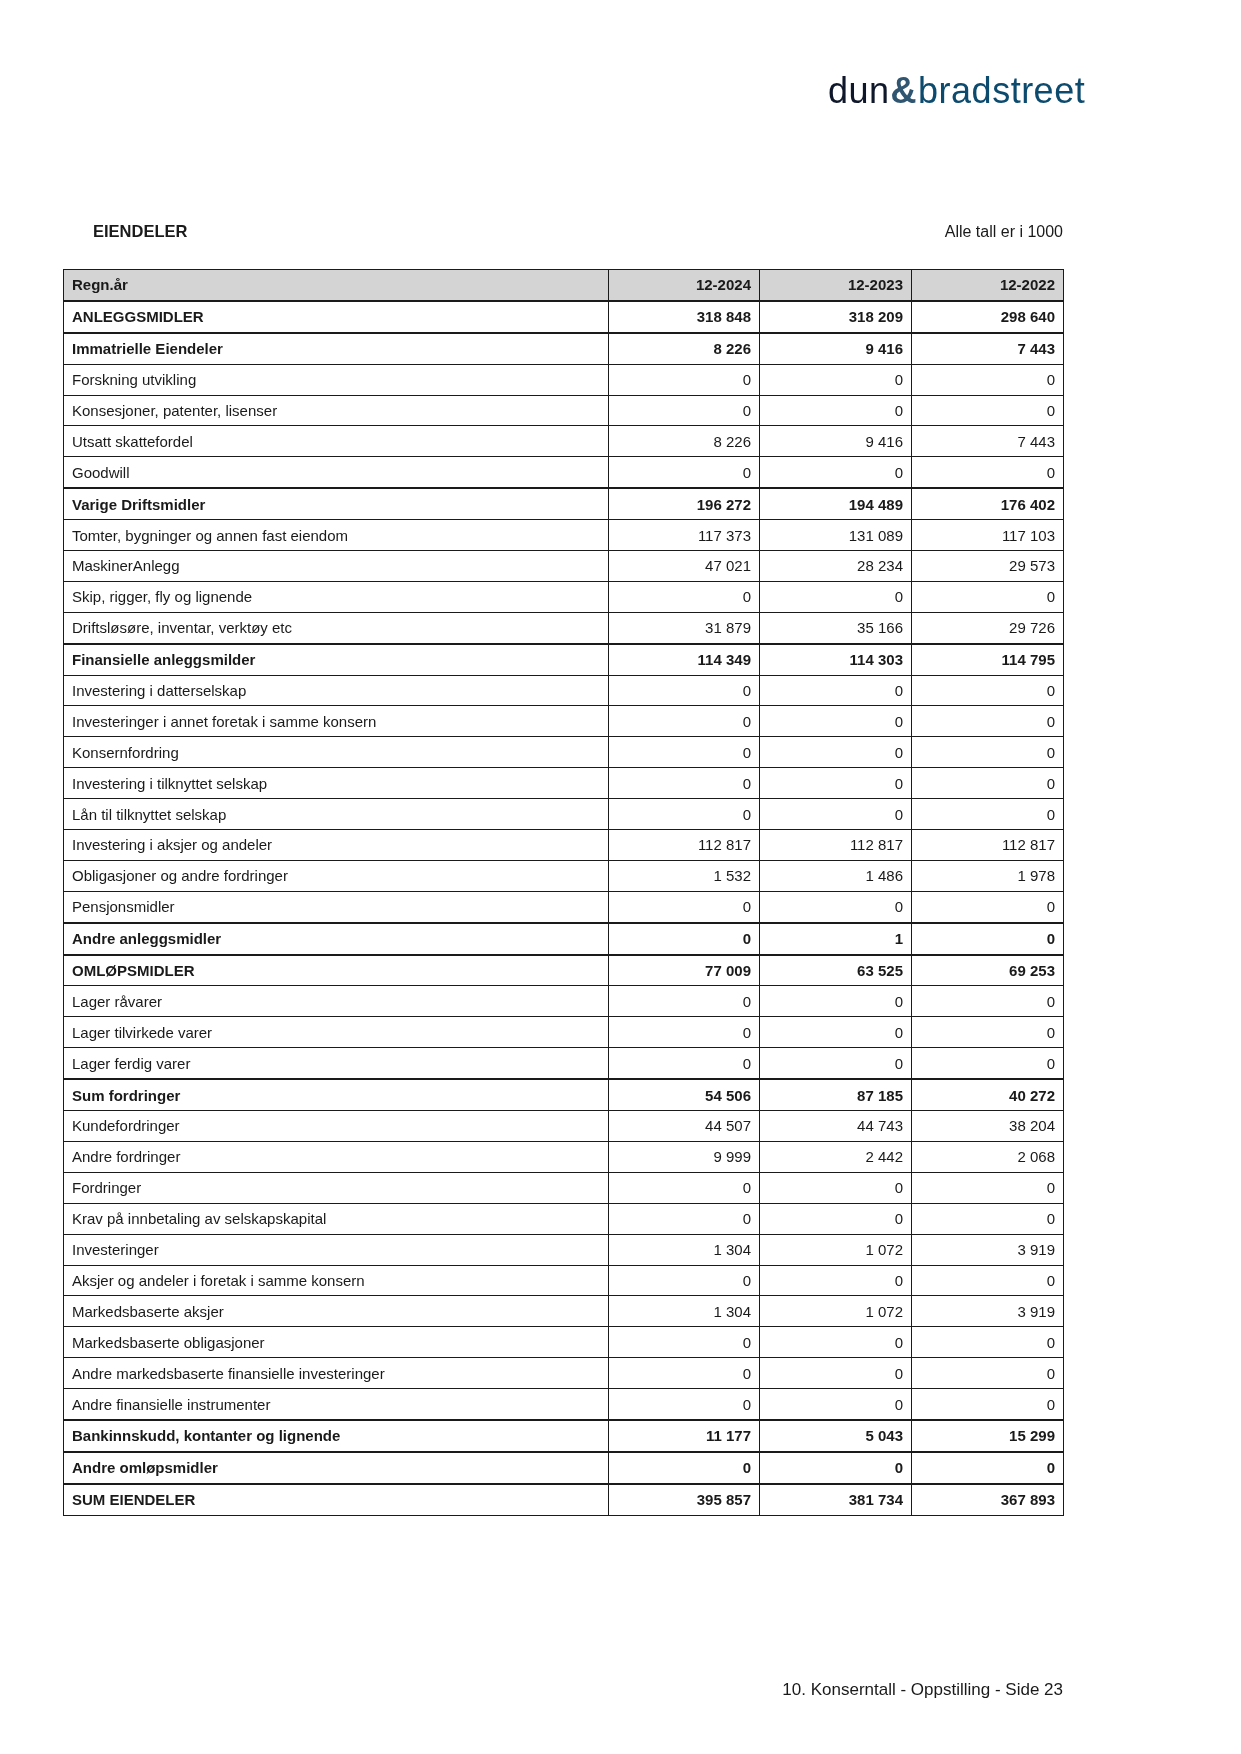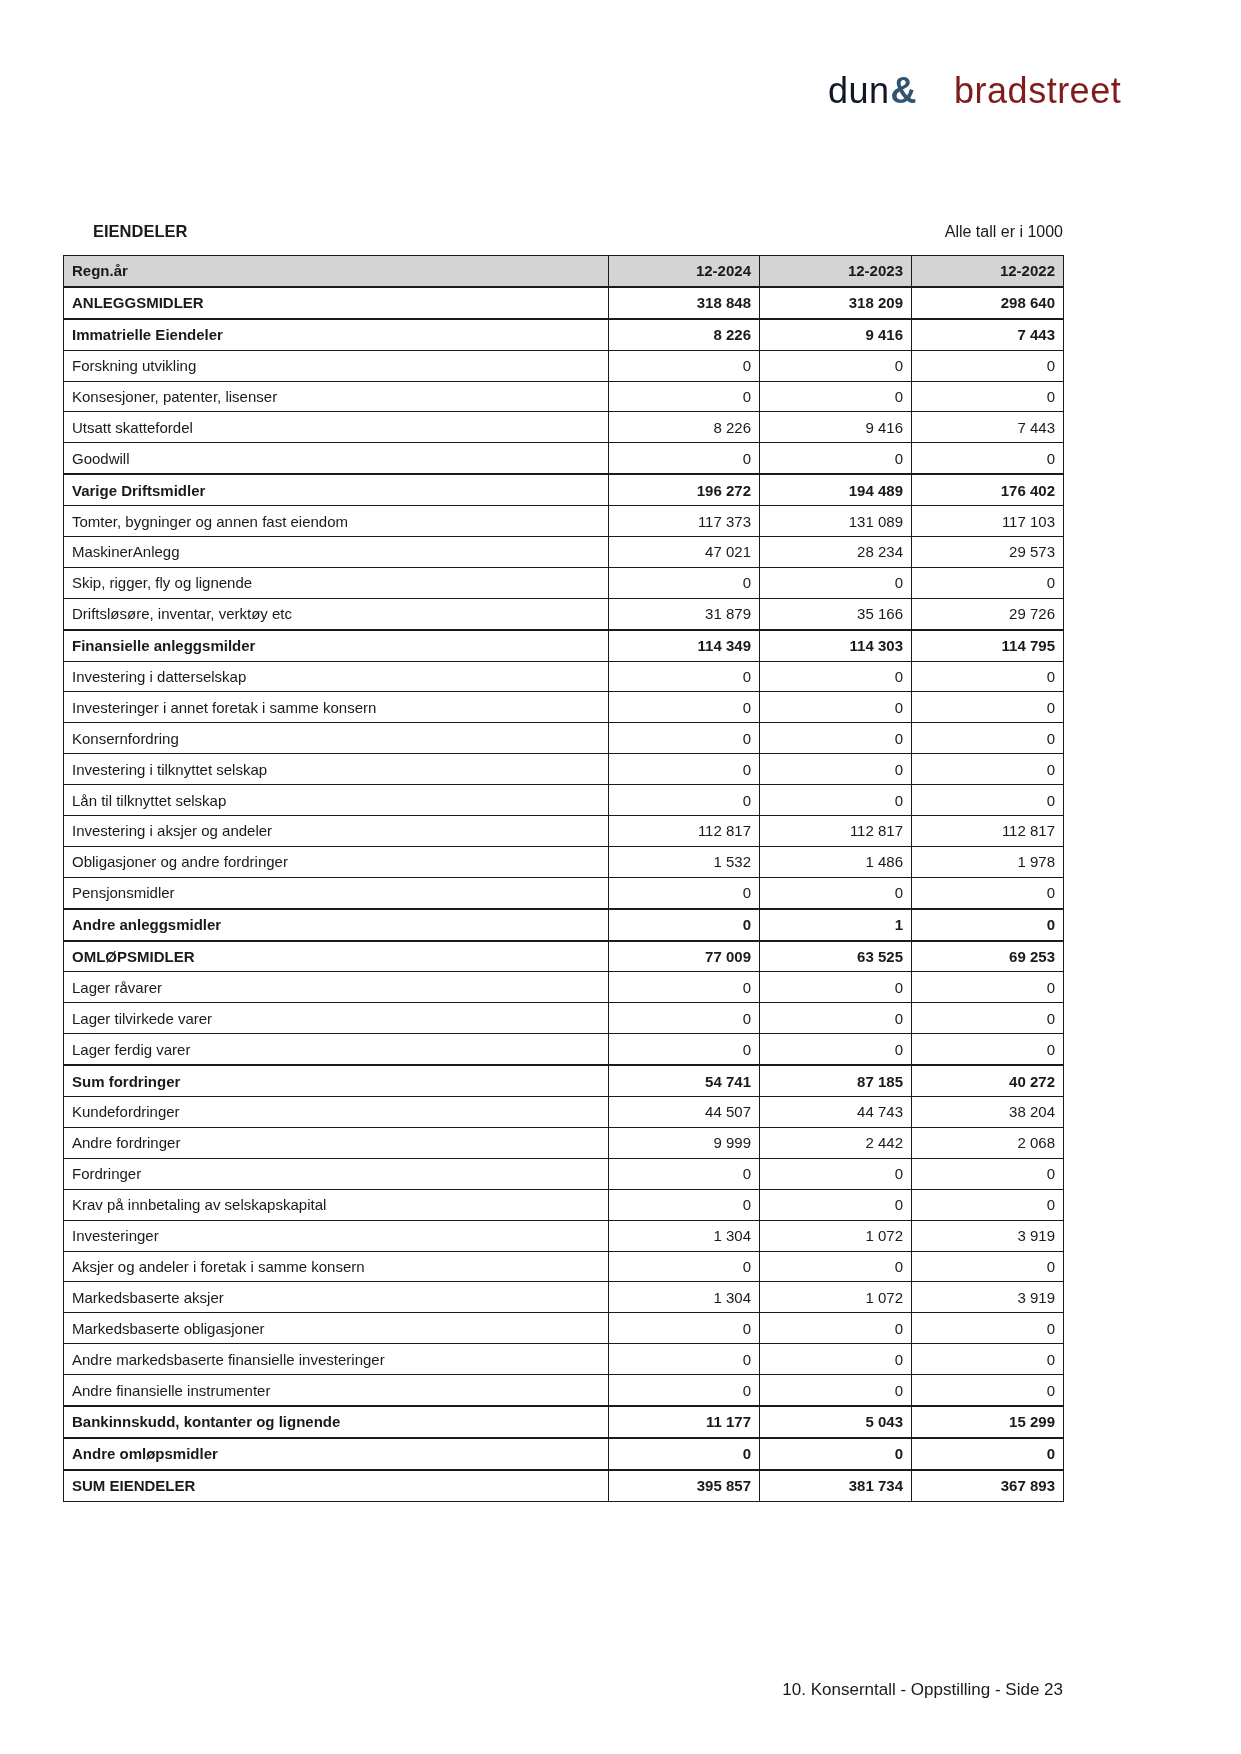--- a/index.html
+++ b/index.html
@@ -15,37 +15,37 @@
   
   .logo {
     position:absolute;
     top:70px; left:828px;
     font-size:36px;
     letter-spacing:0.5px;
     white-space:nowrap;
   }
   .logo .dark  { color:#0f172a; }
   .logo .amp   { color:#2f5571; font-weight:bold; padding:0 1px; }
-  .logo .light { color:#7f1d1d;margin-left:36px; }
+  .logo .light { color:#0c4a6e; }
 
   
   .titlebar {
     position:absolute;
     left:63px; right:178px; top:222px;
     display:flex;
     justify-content:space-between;
     align-items:baseline;
   }
   .section-title { font-weight:bold; font-size:16.5px;margin-left:30px; }
   .units-note    { font-size:16px; }
 
   
   table.balance {
     position:absolute;
-    left:63px; top:255px;
+    left:63px; top:269px;
     width:1000px;
     border-collapse:collapse;
     table-layout:fixed;
     border:1.5px solid #1a1a1a;
     padding-left:12px;
   }
   table.balance th, table.balance td {
     border:1px solid #1a1a1a;
     font-size:15px;
     height:29.9px;
@@ -245,21 +245,21 @@
         <td class="num">0</td>
       </tr>
       <tr>
         <td class="label">Lager ferdig varer</td>
         <td class="num">0</td>
         <td class="num">0</td>
         <td class="num">0</td>
       </tr>
       <tr class="bold thick">
         <td class="label">Sum fordringer</td>
-        <td class="num">54 741</td>
+        <td class="num">54 506</td>
         <td class="num">87 185</td>
         <td class="num">40 272</td>
       </tr>
       <tr>
         <td class="label">Kundefordringer</td>
         <td class="num">44 507</td>
         <td class="num">44 743</td>
         <td class="num">38 204</td>
       </tr>
       <tr>

